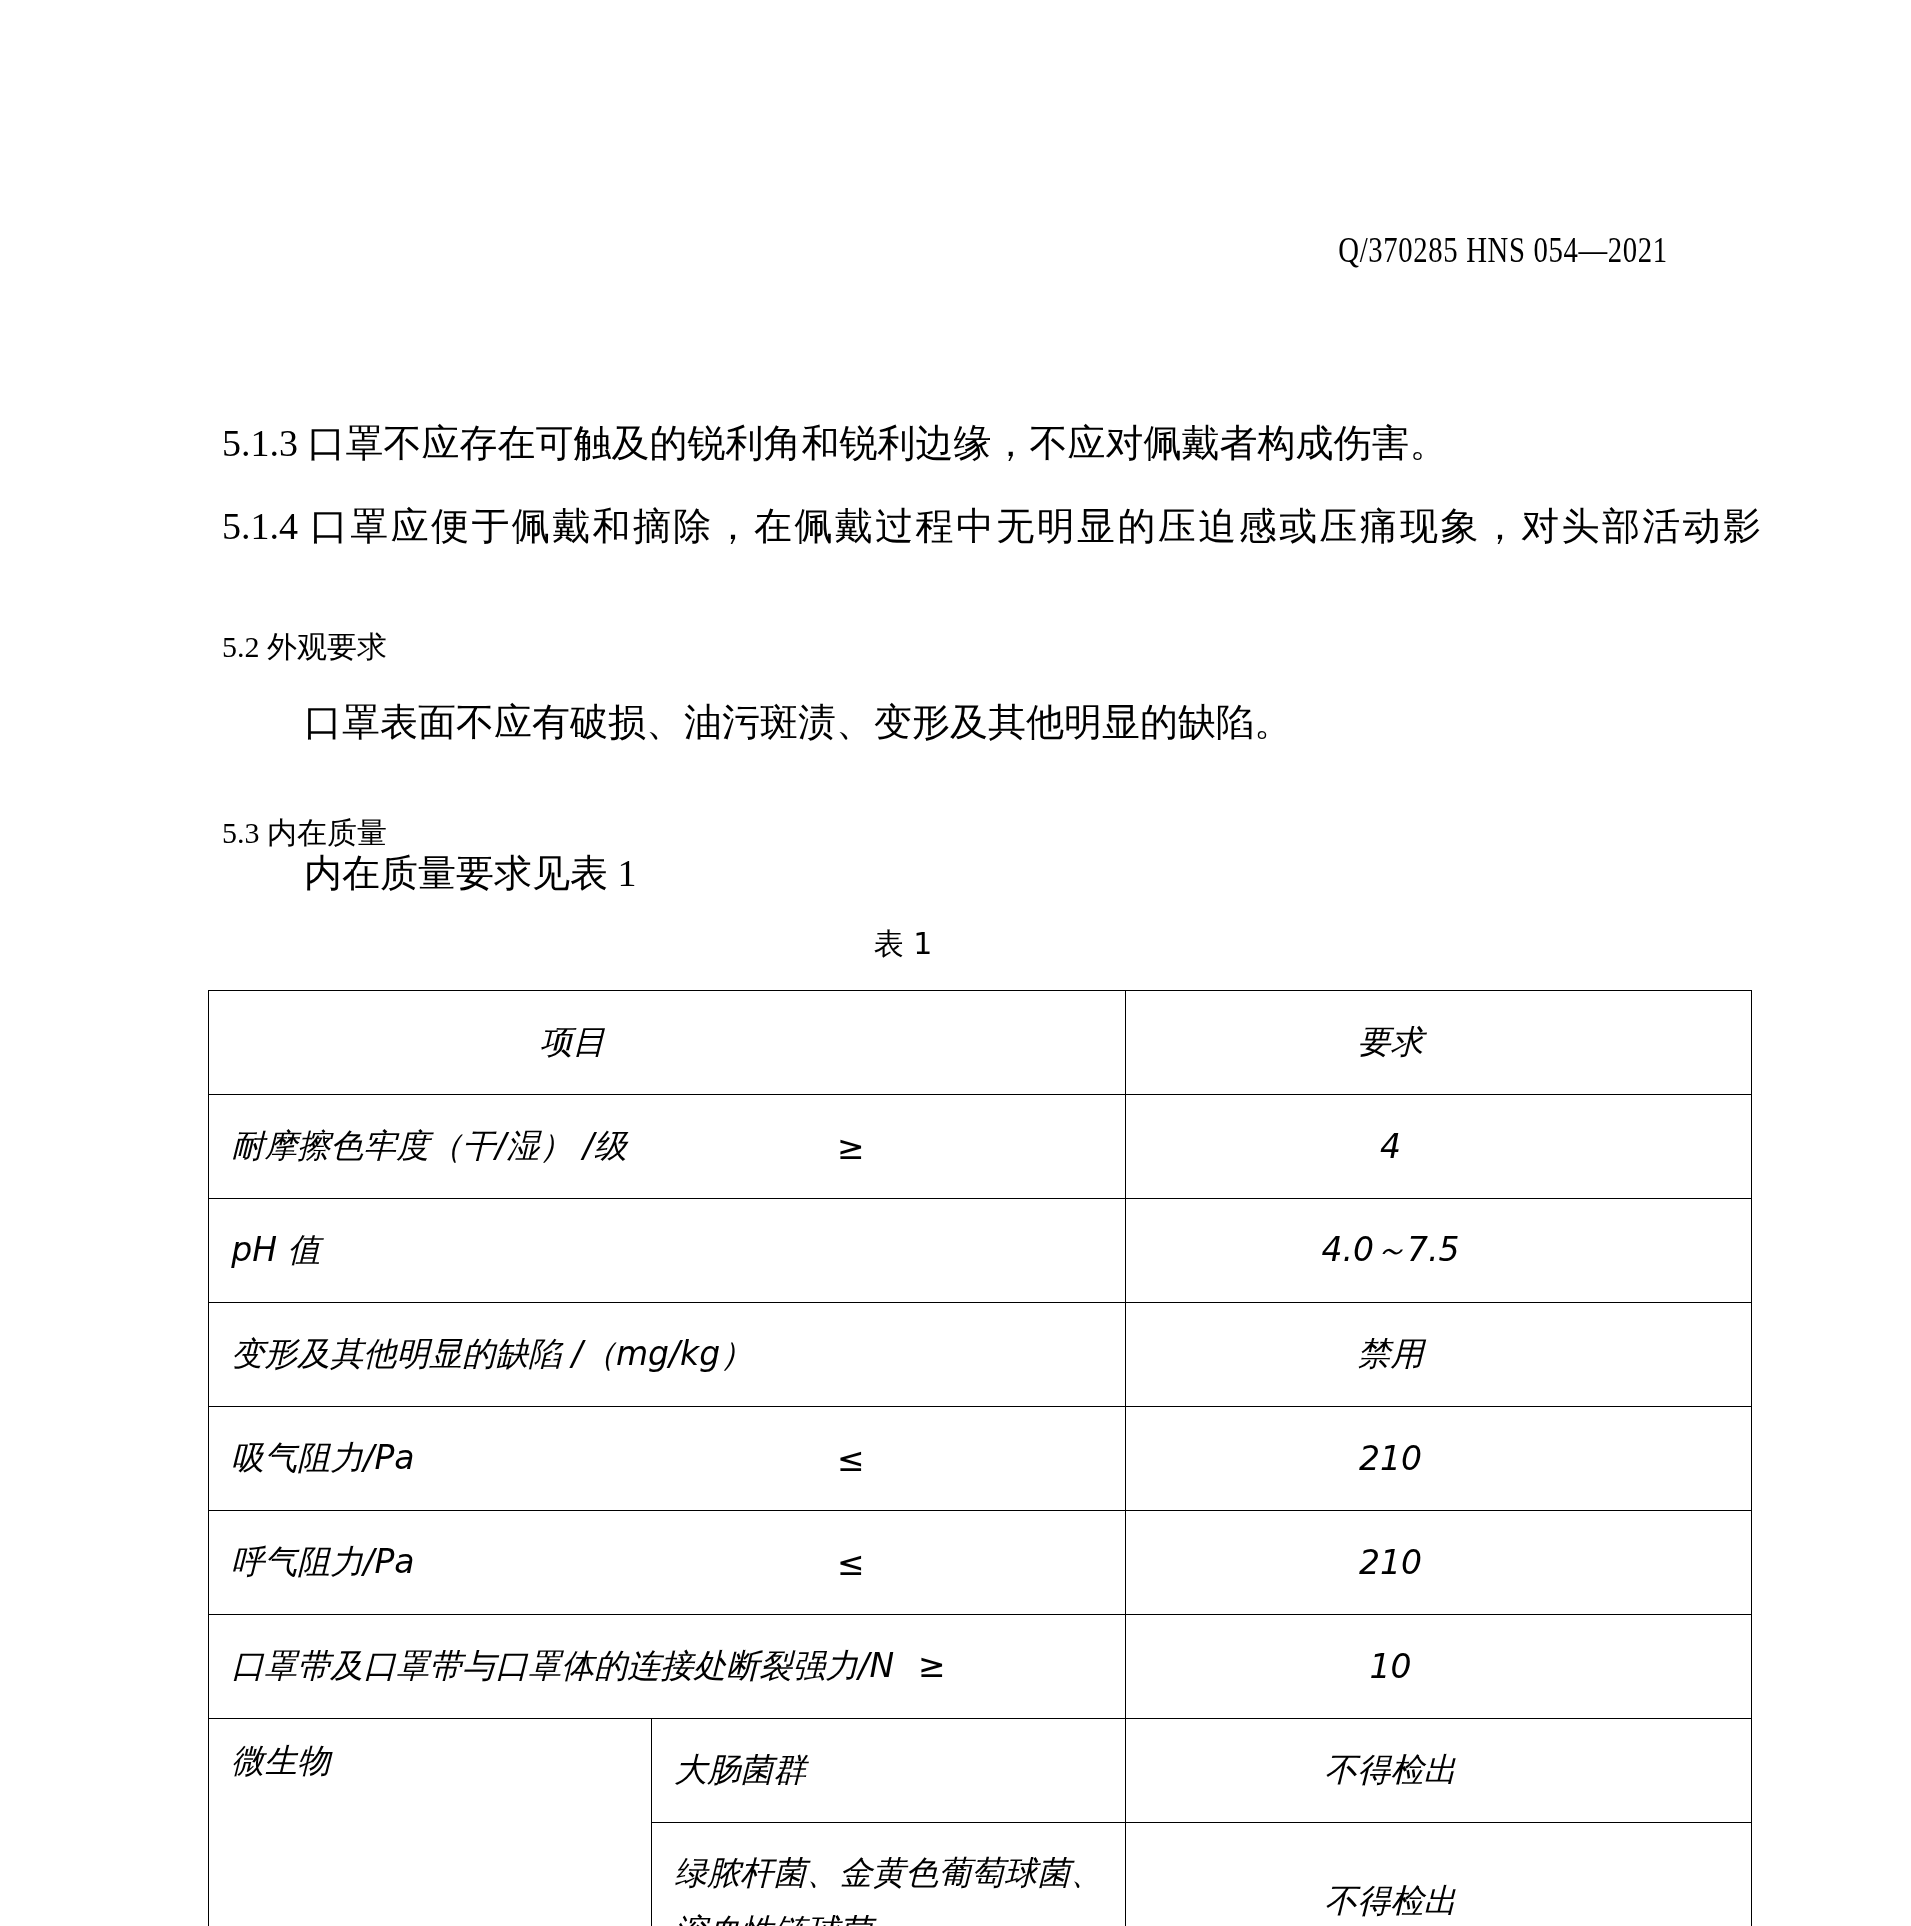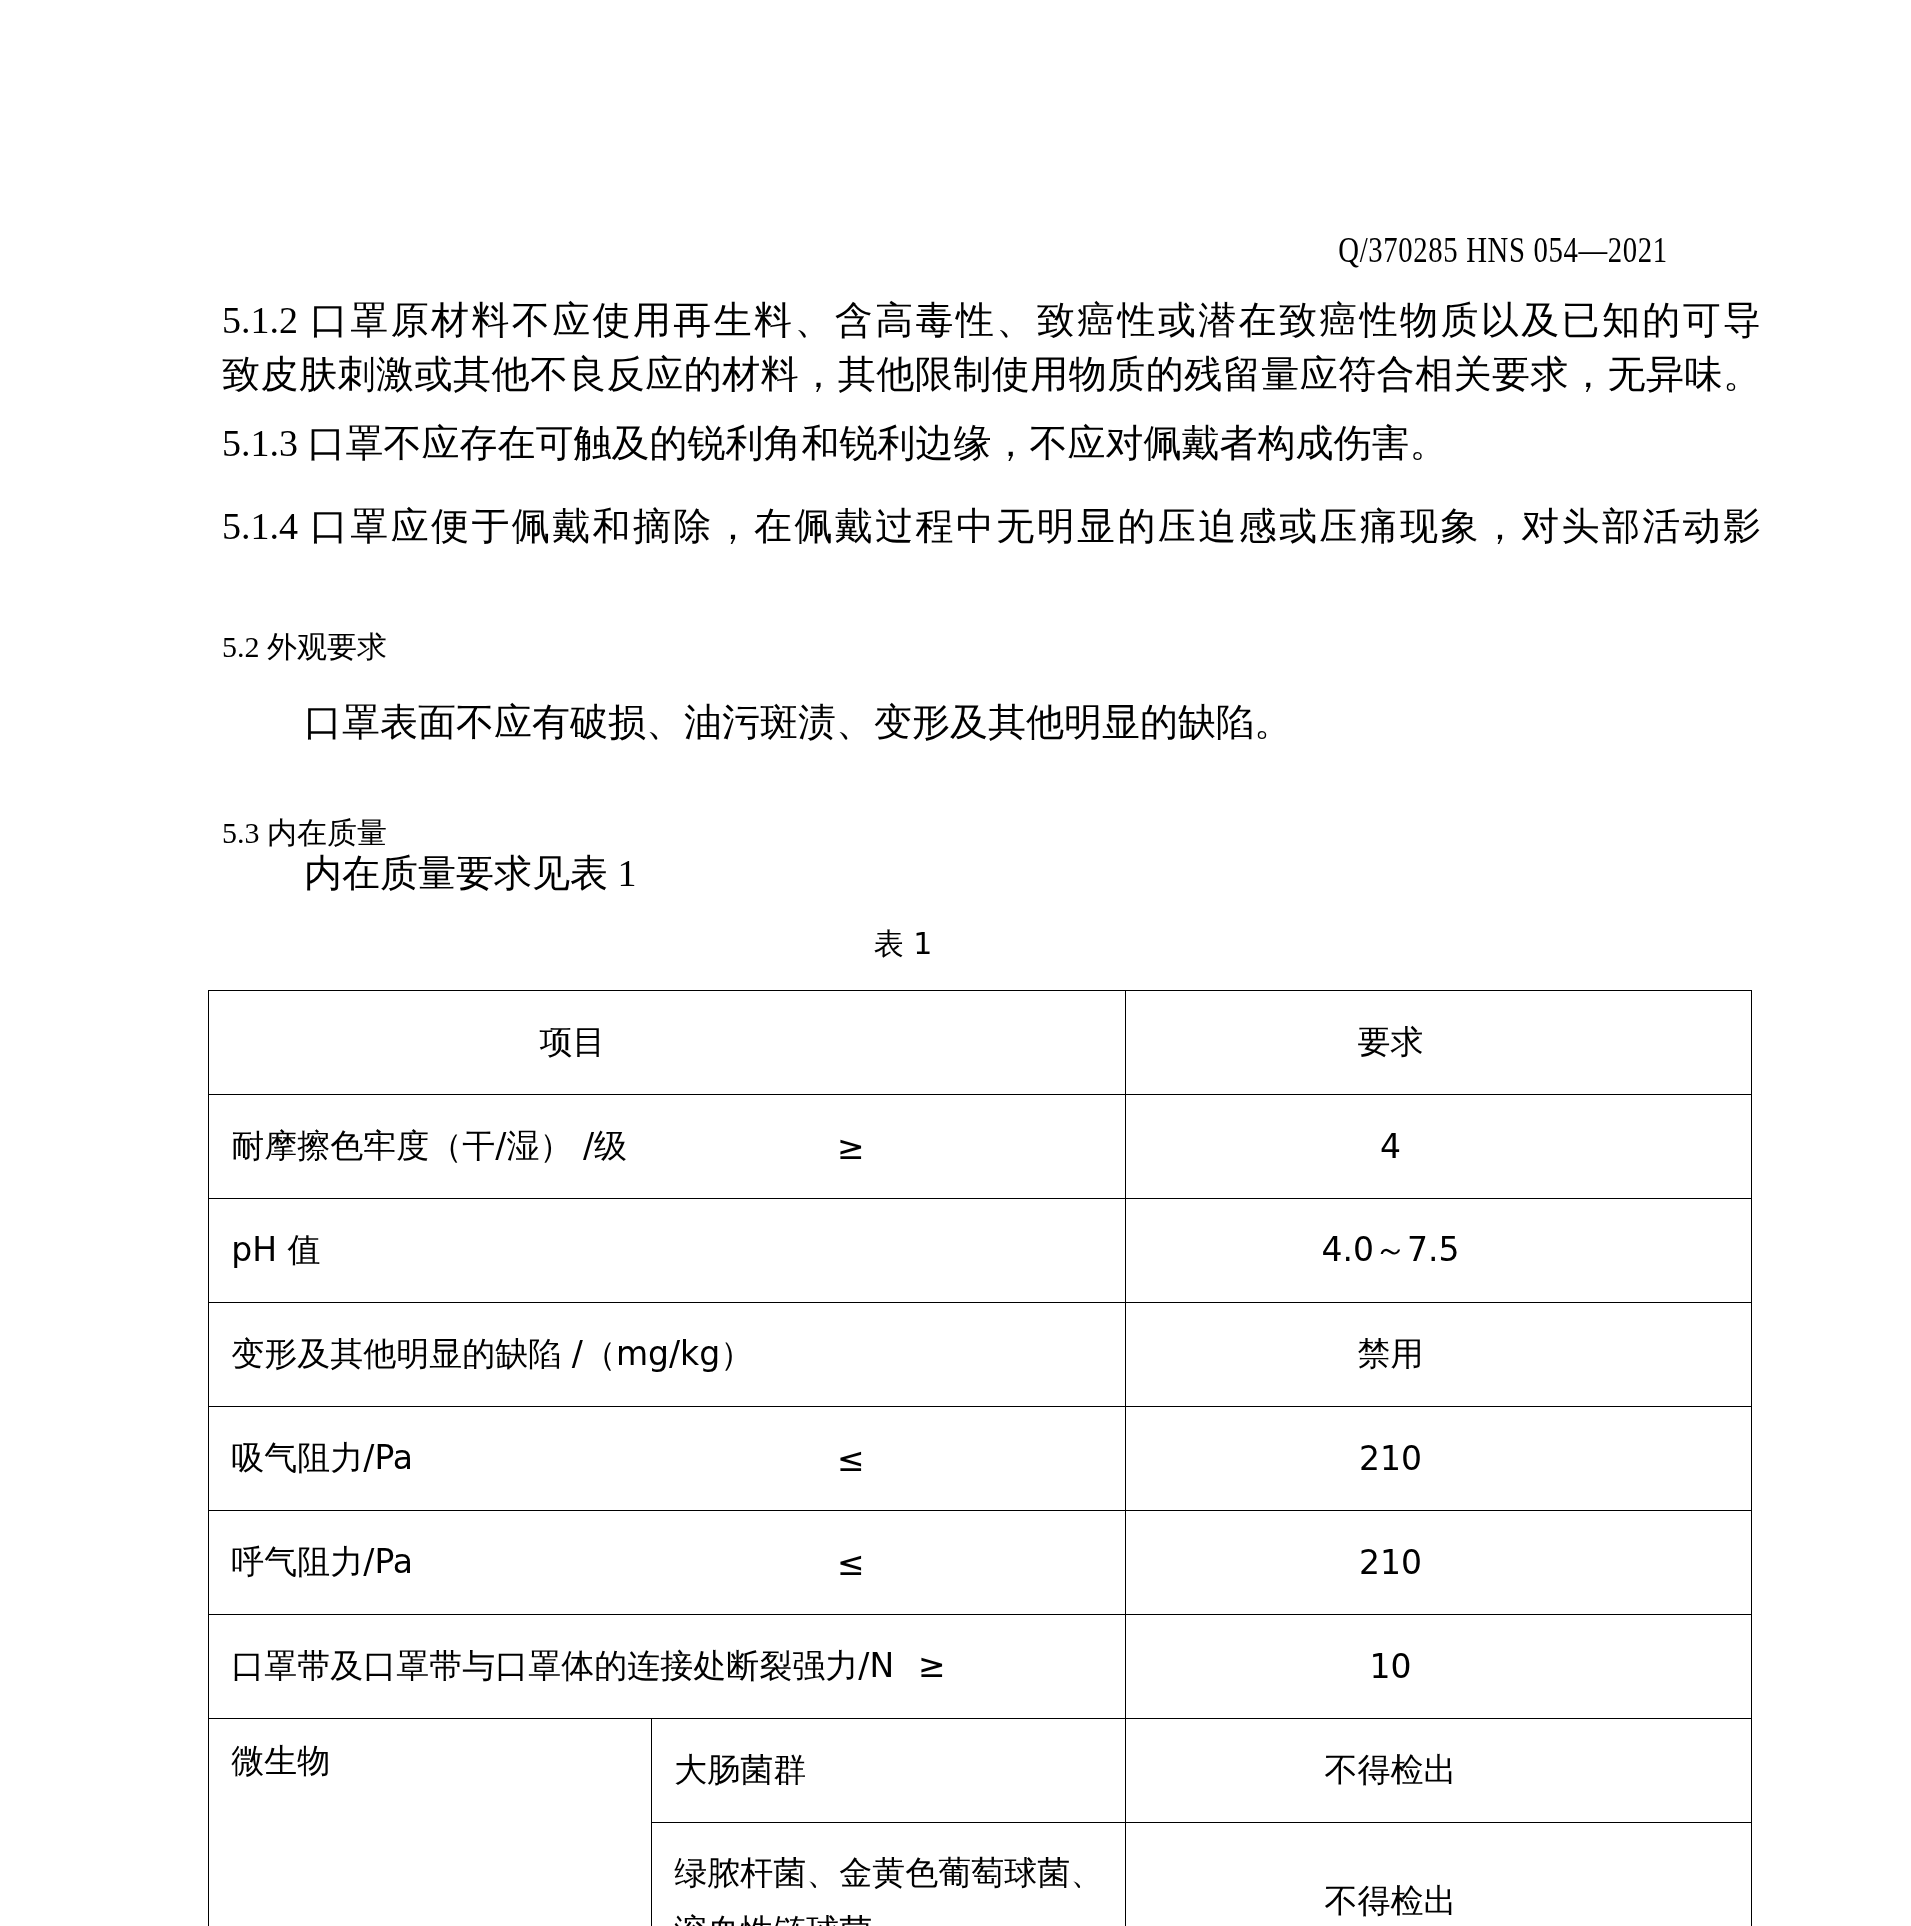--- a/index.html
+++ b/index.html
@@ -37,41 +37,38 @@
     border-collapse:collapse;table-layout:fixed;
     width:1543px;
     font-family:"DejaVu Sans","Liberation Sans",sans-serif;
     font-size:33px;
   }
   #req-table td{
     border:1.9px solid #000;
     padding:4px;
     box-sizing:border-box;
     vertical-align:middle;
+    font-style:italic;
   }
   #req-table td.lbl{padding-left:22.3px;position:relative;text-align:left;}
   #req-table td.val{text-align:center;padding-right:100px;}
   #req-table td.hdr-item{text-align:center;padding-right:193px;}
   #req-table td.micro{vertical-align:top;padding-top:20px;}
   #req-table td.multiline{white-space:pre-line;line-height:58px;padding-right:3.9px;}
   .sym{position:absolute;top:50%;transform:translateY(-50%);}
   .sym-mid{left:628px;}
   .sym-inline{margin-left:13.5px;position:static;display:inline;}
 </style>
 </head>
 <body>
 
 <div id="page">
 
   <div class="abs" id="doc-number">Q/370285 HNS 054—2021</div>
 
-  <div class="abs para" style="top:293px;">
-    <div class="jline">5.1.2 口罩原材料不应使用再生料、含高毒性、致癌性或潜在致癌性物质以及已知的可导</div>
-    <div class="jline">致皮肤刺激或其他不良反应的材料，其他限制使用物质的残留量应符合相关要求，无异味。</div>
-  </div>
 
   <div class="abs para" style="top:416px;">
     <div class="line">5.1.3 口罩不应存在可触及的锐利角和锐利边缘，不应对佩戴者构成伤害。</div>
   </div>
 
   <div class="abs para" style="top:499px;">
     <div class="jline">5.1.4 口罩应便于佩戴和摘除，在佩戴过程中无明显的压迫感或压痛现象，对头部活动影</div>
   </div>
 
   <div class="abs heading" style="top:620px;">5.2 外观要求</div>

